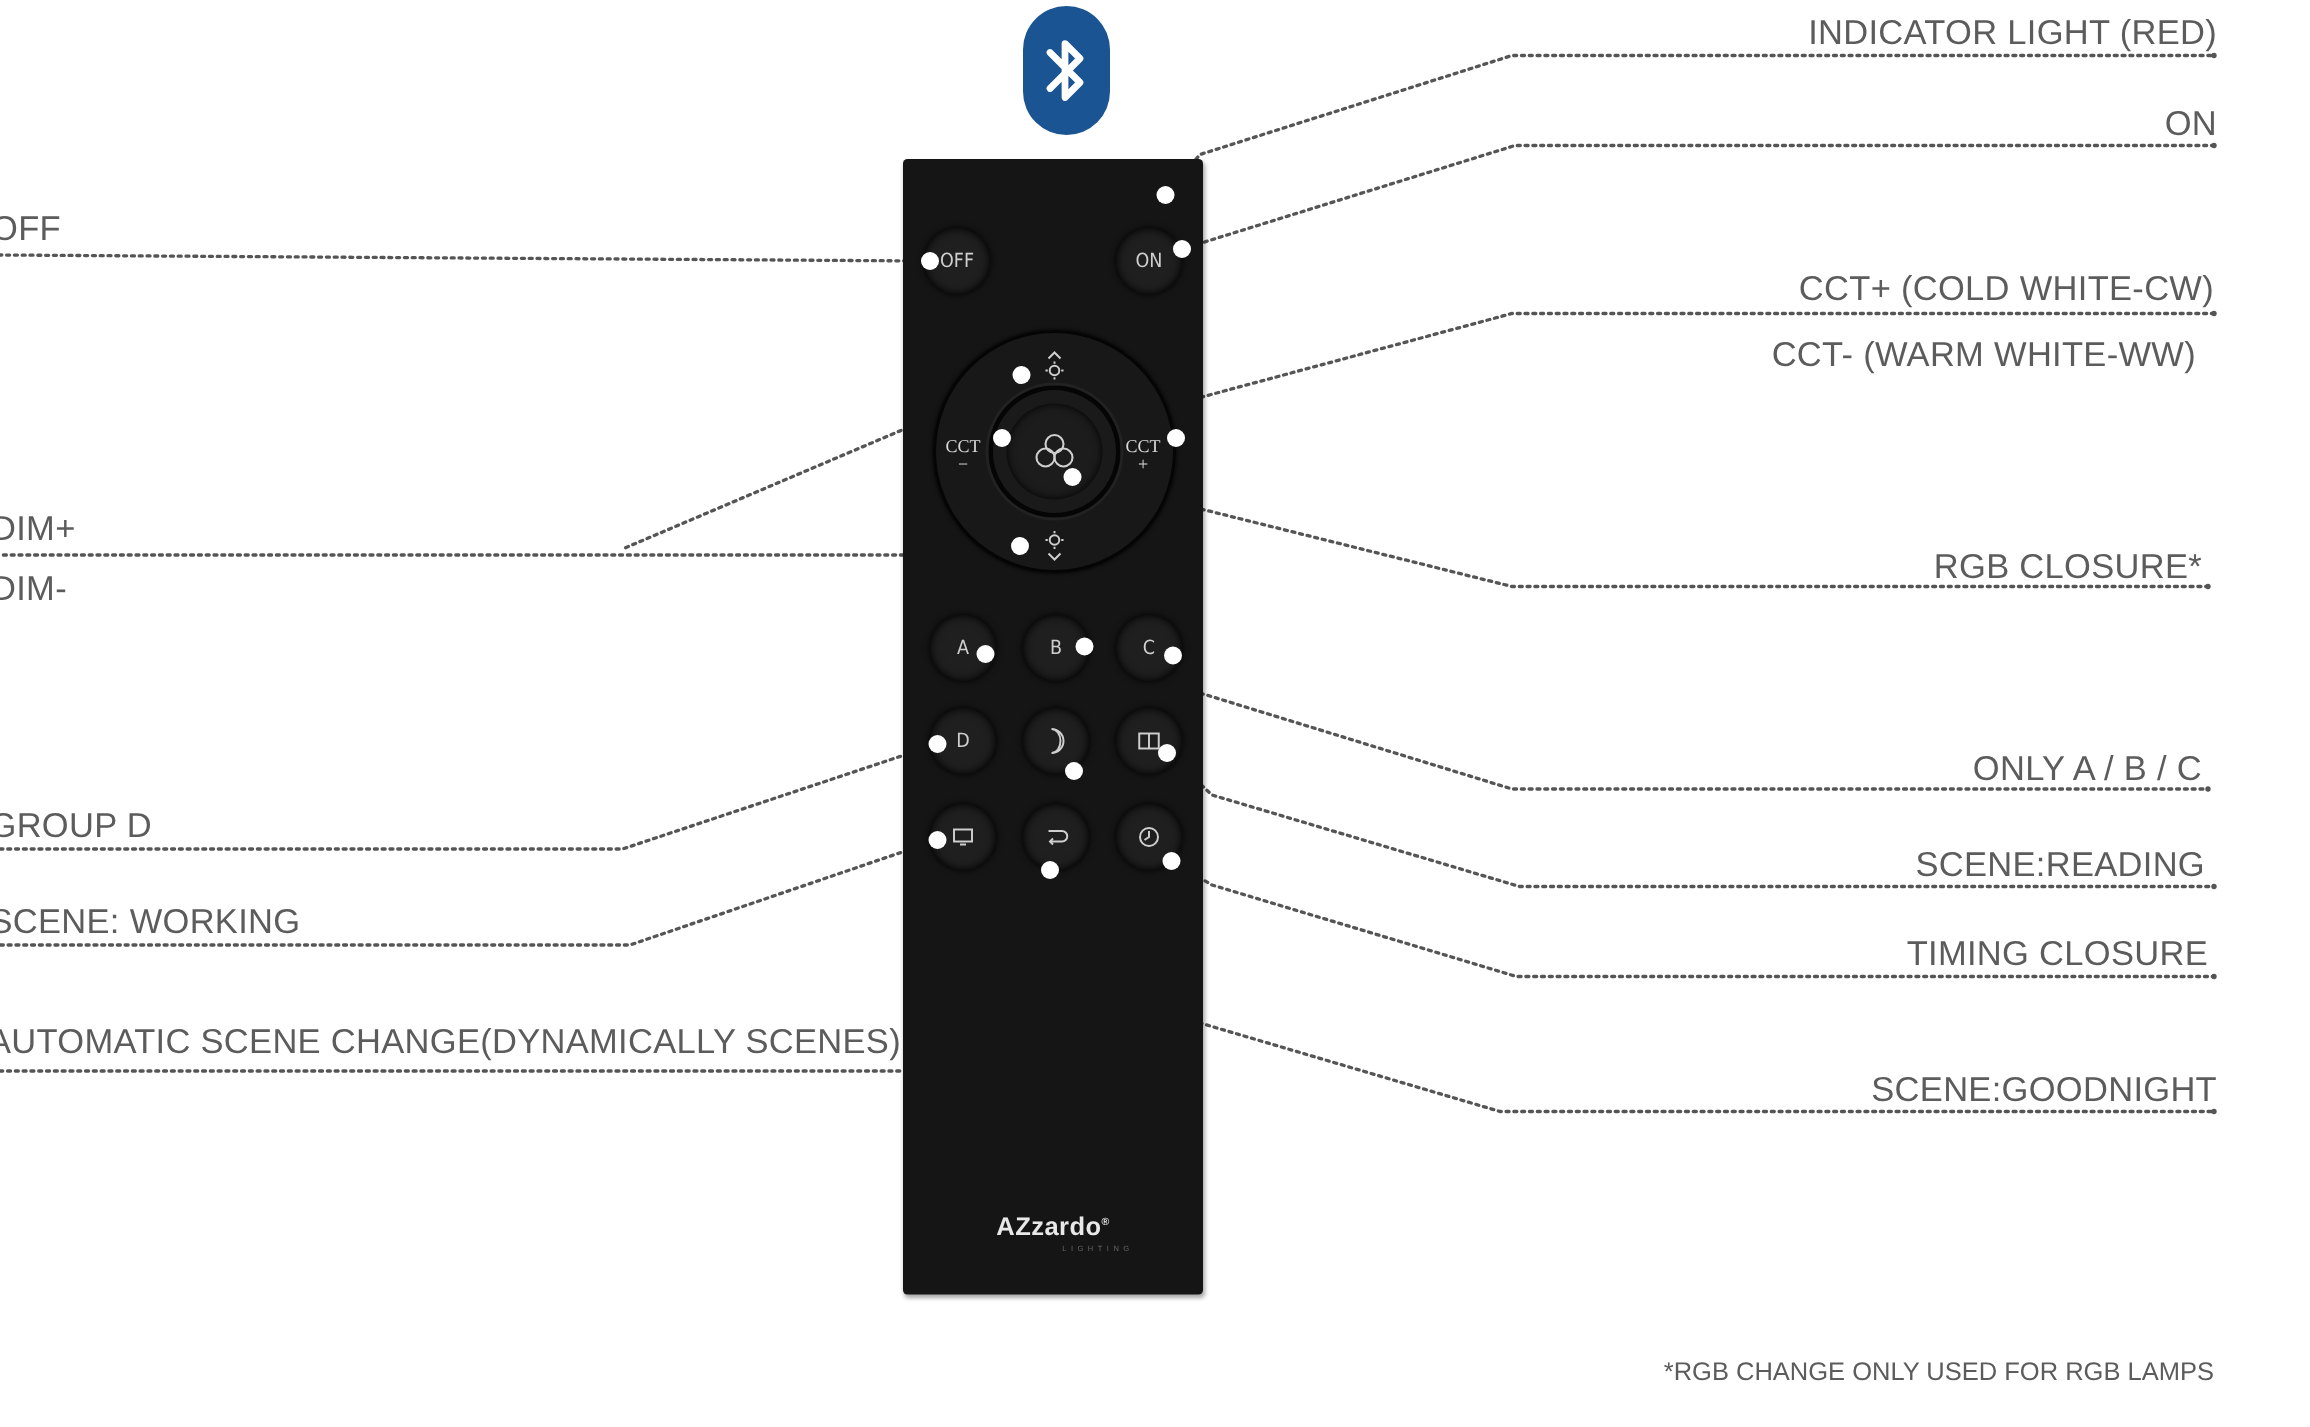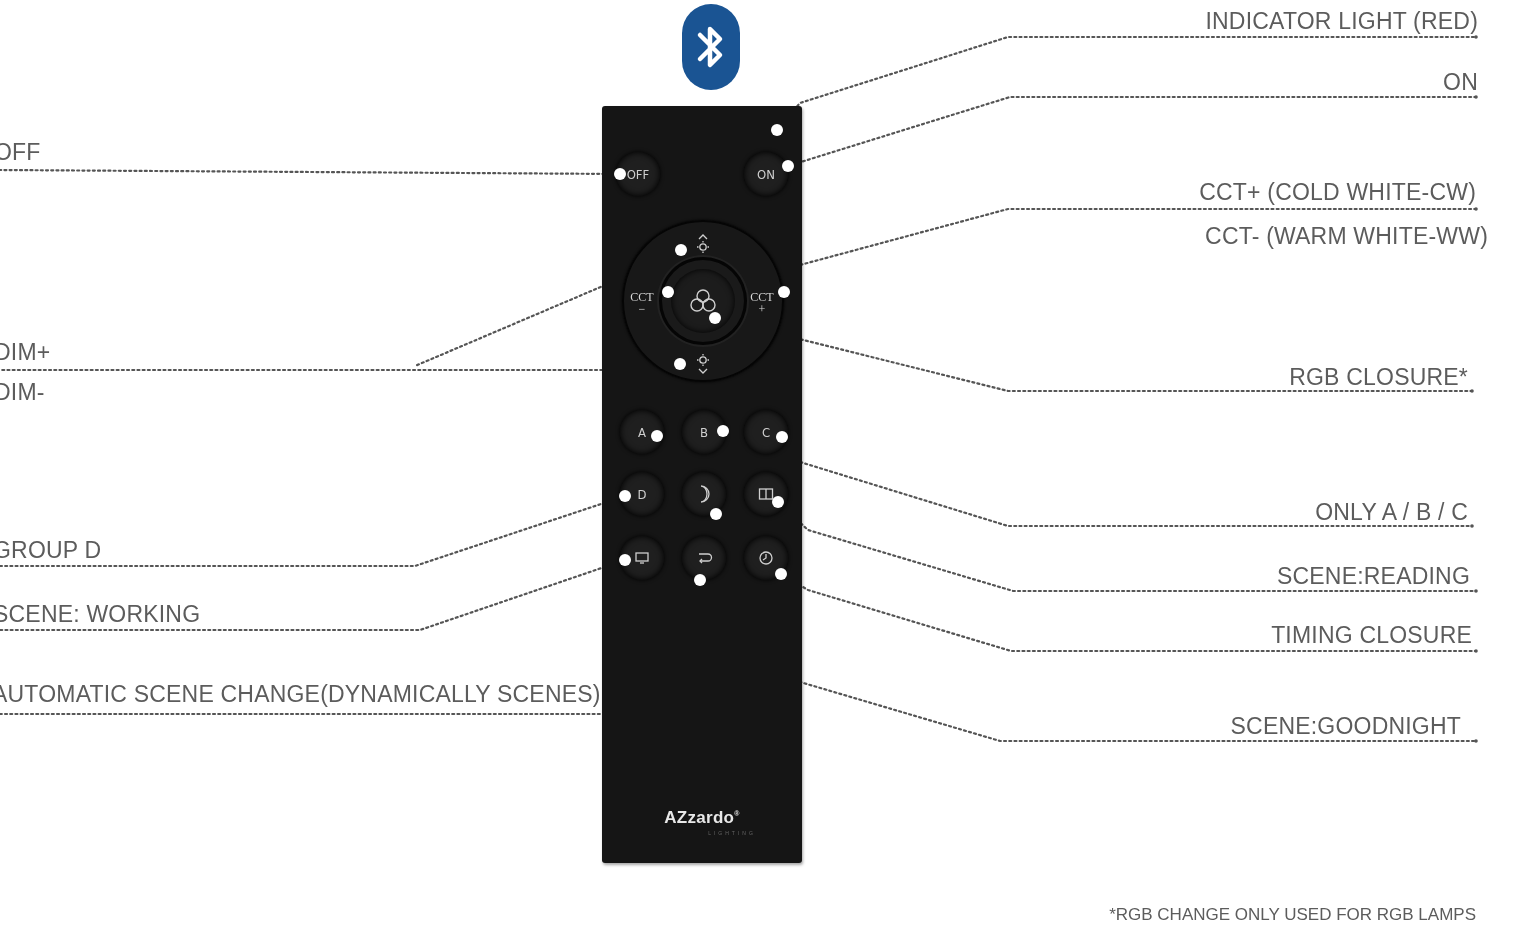--- a/index.html
+++ b/index.html
@@ -211,22 +211,22 @@
 <div class="label" style="left:-6px;top:139px;">OFF</div>
 <div class="label" style="left:-6px;top:339px;">DIM+</div>
 <div class="label" style="left:-6px;top:379px;">DIM-</div>
 <div class="label" style="left:-7px;top:537px;">GROUP D</div>
 <div class="label" style="left:-7px;top:601px;">SCENE: WORKING</div>
 <div class="label" style="left:-8px;top:681px;">AUTOMATIC SCENE CHANGE(DYNAMICALLY SCENES)</div>
 
 <div class="label right" style="right:62px;top:8px;">INDICATOR LIGHT (RED)</div>
 <div class="label right" style="right:62px;top:69px;">ON</div>
 <div class="label right" style="right:64px;top:179px;">CCT+ (COLD WHITE-CW)</div>
-<div class="label right" style="right:52px;top:223px;">CCT- (WARM WHITE-WW)</div>
+<div class="label right" style="right:76px;top:223px;">CCT- (WARM WHITE-WW)</div>
 <div class="label right" style="right:72px;top:364px;">RGB CLOSURE*</div>
 <div class="label right" style="right:72px;top:499px;">ONLY A / B / C</div>
 <div class="label right" style="right:70px;top:563px;">SCENE:READING</div>
 <div class="label right" style="right:68px;top:622px;">TIMING CLOSURE</div>
-<div class="label right" style="right:79px;top:713px;margin-left:10px;">SCENE:GOODNIGHT</div>
+<div class="label right" style="right:62px;top:713px;margin-left:10px;">SCENE:GOODNIGHT</div>
 
 <div class="note">
   <div>*RGB CHANGE ONLY USED FOR RGB LAMPS</div>
 </div>
 
 </body></html>

